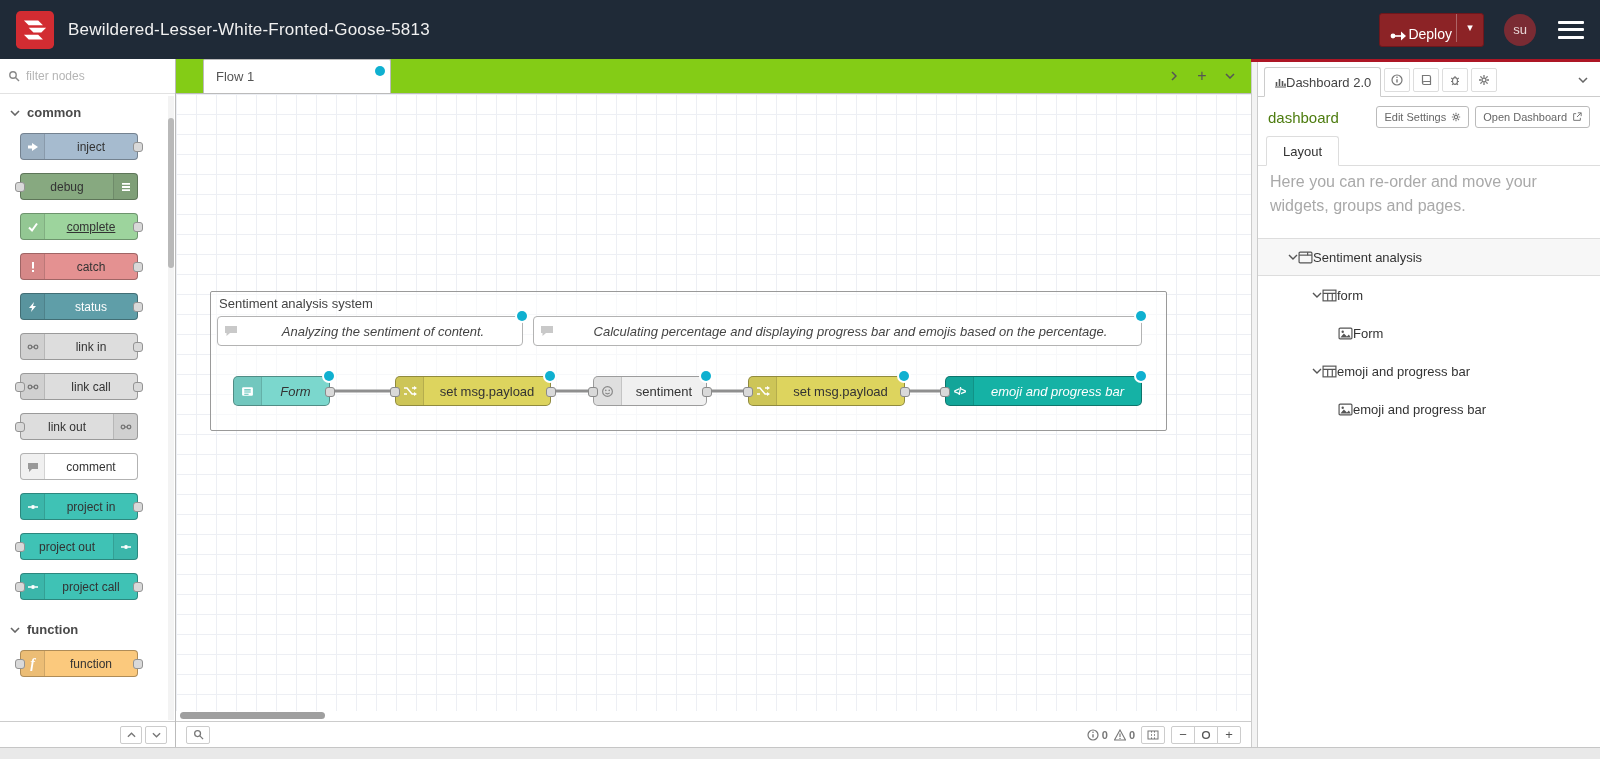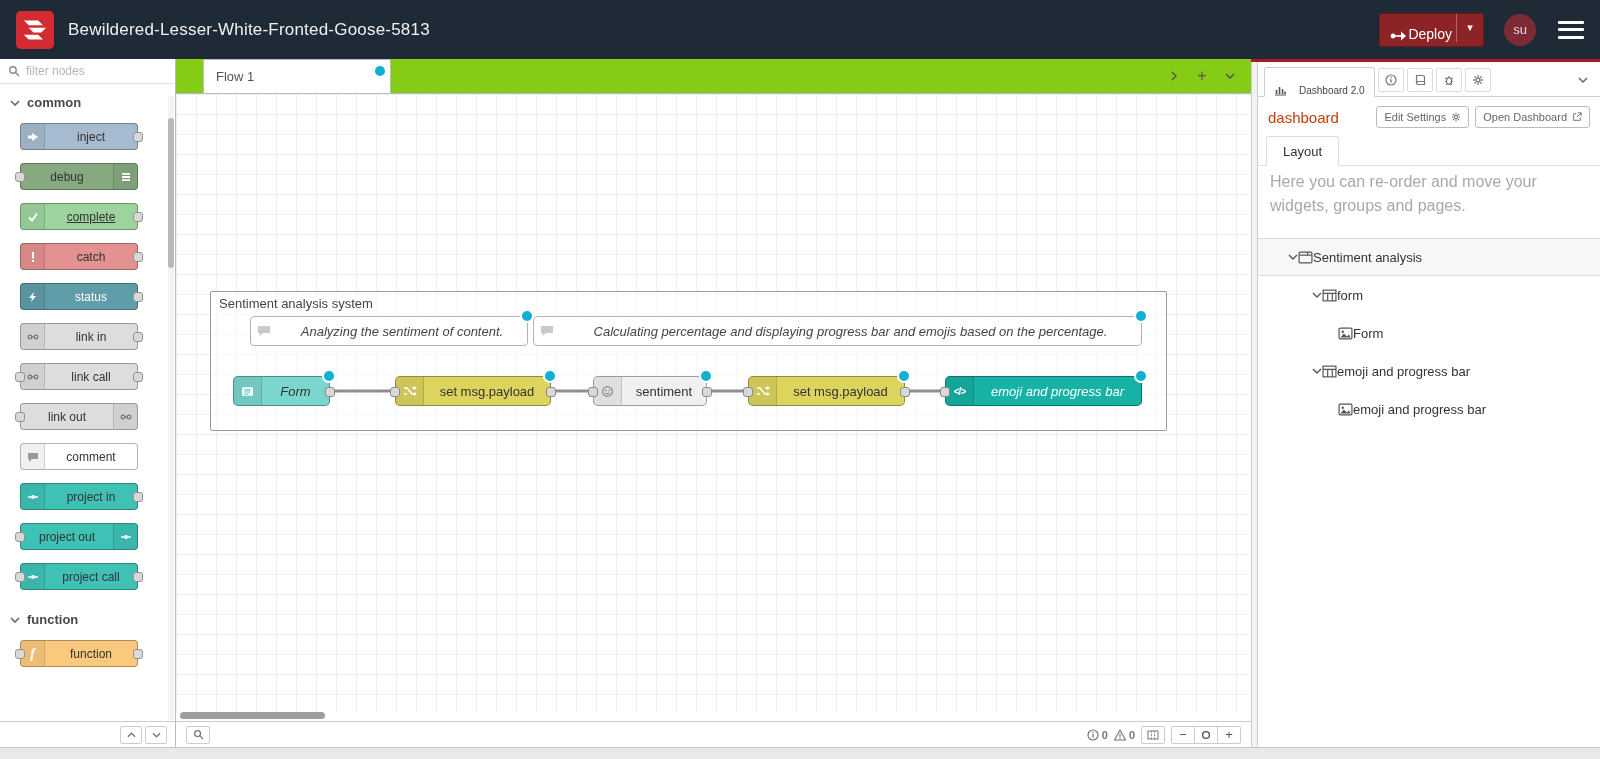--- a/index.html
+++ b/index.html
@@ -21,21 +21,21 @@
   .avatar{width:32px;height:32px;border-radius:50%;background:var(--avatar-bg,#7a2b33);color:#e8d7d7;display:flex;align-items:center;justify-content:center;font-size:13px;margin-left:6px}
   .burger{width:26px;height:20px;display:flex;flex-direction:column;justify-content:space-between;padding:1px 0;margin-left:8px}
   .burger i{display:block;height:3px;background:#fff;border-radius:1px}
 
   
   .main{flex:1;display:flex;min-height:0}
   .window-bottom{height:12px;background:#e9e9e9;border-top:1px solid #c6c6c6}
 
   
   .palette{width:176px;flex:0 0 auto;border-right:1px solid #bbb;background:#fff;display:flex;flex-direction:column;position:relative}
-  .psearch{height:25px;border-bottom:1px solid #e2e2e2;display:flex;align-items:center;gap:6px;padding:0 8px;flex:0 0 auto}
+  .psearch{height:35px;border-bottom:1px solid #e2e2e2;display:flex;align-items:center;gap:6px;padding:0 8px;flex:0 0 auto}
   .psearch input{border:none;outline:none;font-size:12px;color:#555;width:120px;font-family:"Liberation Sans",sans-serif}
   .psearch input::placeholder{color:#b5b5b5}
   .plist{flex:1;overflow:hidden;padding-top:2px}
   .pcat{display:flex;align-items:center;gap:7px;padding:9px 10px;font-weight:bold;font-size:13px;color:#4a4a4a}
   .pnode{position:relative;width:118px;height:27px;margin:4px 0 13px 20px;border:1px solid rgba(0,0,0,.3);border-radius:4px;display:flex;align-items:stretch;font-size:12px;color:#333;background:#ddd}
   .pnode .picon{width:24px;display:flex;align-items:center;justify-content:center;background:rgba(0,0,0,.06);border-right:1px solid rgba(0,0,0,.12);border-radius:3px 0 0 3px}
   .pnode.iright .picon{order:2;border-right:none;border-left:1px solid rgba(0,0,0,.12);border-radius:0 3px 3px 0}
   .pnode .plabel{flex:1;display:flex;align-items:center;justify-content:center;padding:0 4px;white-space:nowrap;overflow:hidden}
   .pport{position:absolute;width:10px;height:10px;top:8px;background:#d9d9d9;border:1px solid #939393;border-radius:3px;z-index:2}
   .pport.l{left:-6px}.pport.r{right:-6px}
@@ -80,25 +80,25 @@
   .zoomgrp{display:flex}
   .zoomgrp .sq-btn{border-radius:0;margin-left:-1px}
   .zoomgrp .sq-btn:first-child{border-radius:2px 0 0 2px;margin-left:0}
   .zoomgrp .sq-btn:last-child{border-radius:0 2px 2px 0}
 
   
   .sidebar{width:349px;flex:0 0 auto;border-top:3px solid var(--accent-red,#ad1625);display:flex}
   .gutter{width:7px;background:#f3f3f3;border-left:1px solid #ccc;border-right:1px solid #ccc}
   .sbody{flex:1;background:#fff;display:flex;flex-direction:column;min-width:0}
   .sb-header{height:35px;border-bottom:1px solid #ccc;display:flex;align-items:flex-end;padding:0 6px;gap:3px}
-  .sb-tab{display:flex;align-items:flex-end;gap:13px;height:30px;padding:0 9px;border:1px solid #ccc;border-bottom:1px solid #fff;margin-bottom:-1px;background:#fff;border-radius:3px 3px 0 0;font-size:10px;color:#444;white-space:nowrap}
+  .sb-tab{display:flex;align-items:center;gap:0;height:30px;padding:0 9px;border:1px solid #ccc;border-bottom:1px solid #fff;margin-bottom:-1px;background:#fff;border-radius:3px 3px 0 0;font-size:13px;color:#444;white-space:nowrap}
   .sb-ibtn{width:26px;height:24px;margin-bottom:4px;display:flex;align-items:center;justify-content:center;border:1px solid #ddd;border-radius:2px;background:#fff}
   .sb-chev{width:22px;height:24px;margin-bottom:4px;display:flex;align-items:center;justify-content:center}
   .sb-row2{display:flex;align-items:center;padding:9px 10px 7px;gap:6px}
-  .board-name{font-size:15px;color:#c2410c;flex:1}
+  .board-name{font-size:15px;color:#4d7c0f;flex:1}
   .sb-btn{display:flex;align-items:center;gap:5px;font-size:11px;color:#666;border:1px solid #bbb;border-radius:3px;background:#fff;padding:4px 7px;white-space:nowrap}
   .layout-tabs{border-bottom:1px solid #ddd;height:31px;display:flex;align-items:flex-end;padding-left:8px}
   .layout-tab{height:30px;padding:0 16px;display:flex;align-items:center;border:1px solid #ddd;border-bottom:1px solid #fff;margin-bottom:-1px;background:#fff;border-radius:3px 3px 0 0;font-size:13px;color:#333}
   .pages-head{display:flex;align-items:center;padding:14px 12px 2px}
   .pages-title{font-weight:bold;font-size:14px;color:#333;flex:1}
   .btn-pair{display:flex}
   .btn-pair .mini-btn{margin-left:-1px}
   .help{padding:4px 12px 10px;font-size:16px;color:#a9a9a9;line-height:1.5;max-width:300px}
   .tree{margin-top:10px}
   .trow{height:38px;display:flex;align-items:center;gap:0;font-size:13px;color:#333;background:#fff}
@@ -355,21 +355,21 @@
           <div class="group-label" data-interactable="false">Sentiment analysis system</div>
         </div>
 
         <svg class="wires" width="100%" height="100%" viewBox="0 0 1075 617" preserveAspectRatio="none" data-interactable="false">
           <path d="M154 297 C176 297 197 297 219 297" stroke="#8f8f8f" stroke-width="3" fill="none" stroke-linecap="round"></path>
           <path d="M375 297 C389 297 403 297 417 297" stroke="#8f8f8f" stroke-width="3" fill="none" stroke-linecap="round"></path>
           <path d="M531 297 C545 297 558 297 572 297" stroke="#8f8f8f" stroke-width="3" fill="none" stroke-linecap="round"></path>
           <path d="M729 297 C742 297 756 297 769 297" stroke="#8f8f8f" stroke-width="3" fill="none" stroke-linecap="round"></path>
         </svg>
 
-        <div class="cnode" style="left:74px;top:222px;width:278px" data-interactable="true">
+        <div class="cnode" style="left:41px;top:222px;width:306px" data-interactable="true">
           <span class="cicon" data-interactable="false">
               <svg viewBox="0 0 14 12" width="14" height="12">
                 <path d="M1 1h12v7H6L2.5 11V8H1z" fill="#c9c9c9"></path>
               </svg>
             </span>
           <span class="nlabel italic" data-interactable="false">Analyzing the sentiment of content.</span>
           <span class="mod-dot" data-interactable="false"></span>
         </div>
 
         <div class="cnode" style="left:357px;top:222px;width:609px" data-interactable="true">

